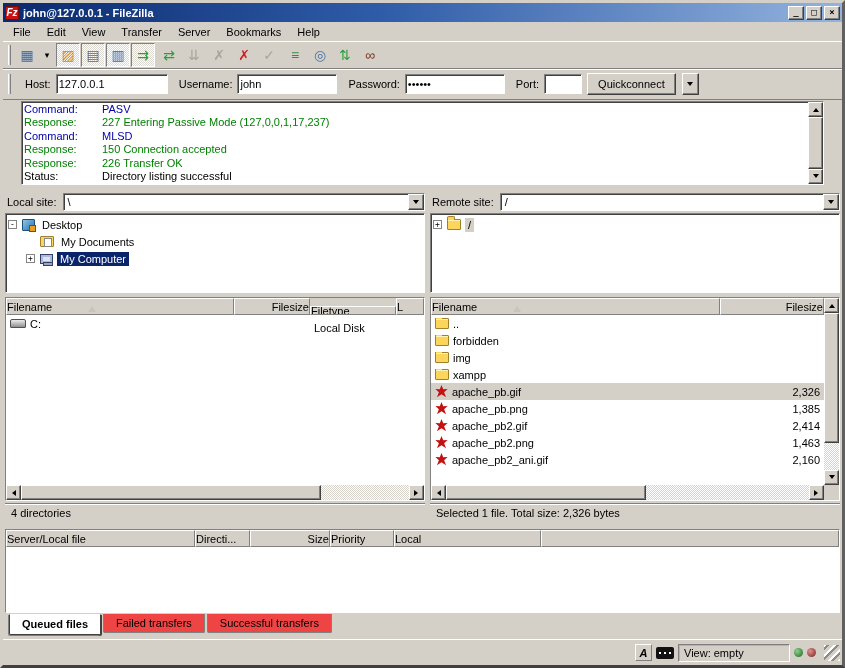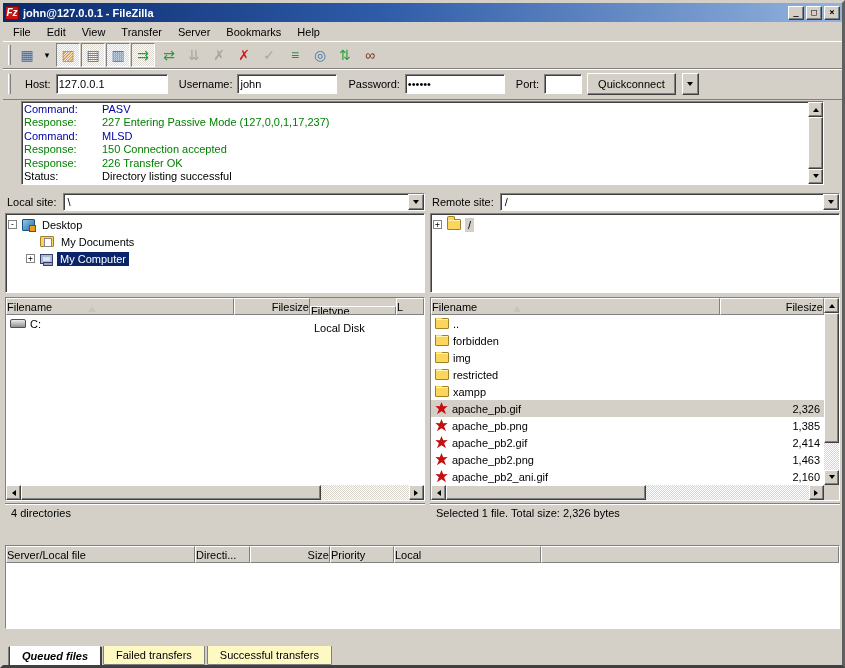--- a/index.html
+++ b/index.html
@@ -138,31 +138,31 @@
     clip-path:polygon(50% 0,63% 32%,97% 30%,70% 55%,85% 95%,50% 72%,15% 95%,30% 55%,3% 30%,37% 32%); }
   .icn.drive { width:16px; height:9px; background:linear-gradient(#ececec,#8f8f8f); border:1px solid #505050; border-radius:2px 2px 1px 1px; }
   .icn.desktop { width:13px; height:12px; background:linear-gradient(135deg,#8cc8e8 0%,#2a6fb0 100%); border:1px solid #1a4f80; border-radius:1px; }
   .icn.desktop::after { content:""; position:absolute; right:-2px; bottom:-2px; width:5px; height:5px; background:#e8a020; border:1px solid #7a5000; }
   .icn.documents { background:#fcd65c; border:1px solid #a08028; border-radius:1px; }
   .icn.documents::after { content:""; position:absolute; left:3px; top:1px; width:6px; height:7px; background:#fff; border:1px solid #888; }
   .icn.computer { width:13px; height:10px; background:#dce4f4; border:1px solid #33406a; box-shadow:inset 0 0 0 2px #aebad8; }
   .icn.computer::after { content:""; position:absolute; left:2px; bottom:-3px; width:8px; height:2px; background:#9aa4c4; border:1px solid #33406a; }
 
   
-  .queue-wrap { flex:none; margin:16px 2px;border-radius:32px; }
+  .queue-wrap { flex:none; margin:0 2px;border-radius:32px; }
   .queuebox { height:84px; display:flex; flex-direction:column; }
   .q-size { width:80px; flex:none; } .q-lfile { width:189px; flex:none; } .q-dir { width:55px; flex:none; }
   .q-rfile { width:220px; flex:none; } .q-prio { width:64px; flex:none; } .q-status { width:147px; flex:none; } .q-rest { flex:1; }
   .q-body { flex:1; background:#fff; }
 
   .tabs-row { height:24px; flex:none; display:flex; align-items:flex-start; padding:1px 0 0 6px; gap:2px; }
-  .tab { height:19px; padding:3px 12px 0; background:#fef9c3; border:1px solid #808080; border-top:none;
+  .tab { height:19px; padding:3px 12px 0; background:#ef4444; border:1px solid #808080; border-top:none;
     border-radius:0 0 2px 2px; }
   .tab.selected { background:#fff; font-weight:bold; height:21px; border-color:#404040; border-left-color:#fff0;
-    box-shadow:-1px 1px 0 #808080, 1px 1px 0 #404040; border:1px solid #404040; border-top:1px solid #fff;font-style:italic; }
+    box-shadow:-1px 1px 0 #808080, 1px 1px 0 #404040; border:1px solid #404040; border-top:1px solid #fff; }
 
   
   .statusbar { margin-top:auto; height:26px; flex:none; border-top:1px solid #fff; display:flex; align-items:center;
     justify-content:flex-end; padding:0 2px; gap:4px; }
   .ascii-ind { width:17px; height:17px; border:1px solid; border-color:#fff #808080 #808080 #fff;
     display:flex; align-items:center; justify-content:center; font-weight:bold; font-style:italic; font-size:11px; }
   .badge-ind { width:18px; height:12px; background:#111; border-radius:2px; position:relative; }
   .badge-ind::after { content:""; position:absolute; left:3px; top:5px; width:2px; height:2px; background:#fff;
     box-shadow:5px 0 0 #fff, 10px 0 0 #fff; }
   .queue-status { width:112px; height:18px; border:1px solid; border-color:#808080 #fff #fff #808080;
@@ -433,27 +433,20 @@
               </div>
 
               <div class="frow">
                 <span class="fcell rc-name">
                   <span class="icn folder"></span>
                   <span>img</span>
                 </span>
                 <span class="fcell rc-size num"></span>
               </div>
 
-              <div class="frow">
-                <span class="fcell rc-name">
-                  <span class="icn folder"></span>
-                  <span>restricted</span>
-                </span>
-                <span class="fcell rc-size num"></span>
-              </div>
 
               <div class="frow">
                 <span class="fcell rc-name">
                   <span class="icn folder"></span>
                   <span>xampp</span>
                 </span>
                 <span class="fcell rc-size num"></span>
               </div>
 
               <div class="frow selected">

